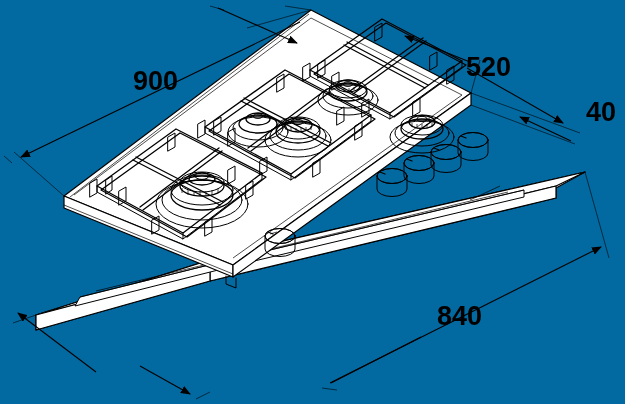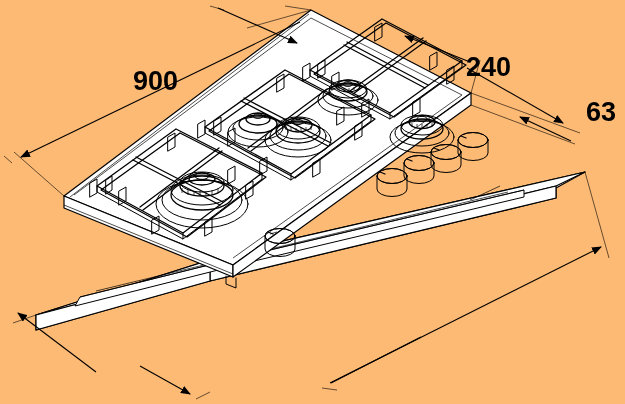--- a/index.html
+++ b/index.html
@@ -1,18 +1,18 @@
 <!DOCTYPE html>
 <html><head>
 <meta charset="utf-8">
 <style>
   html,body{margin:0;padding:0;background:#fff;}
   body{width:625px;height:404px;overflow:hidden;
        font-family:"Liberation Sans",sans-serif;}
-  #stage{position:relative;width:625px;height:404px;background:#fdba74;}
+  #stage{position:relative;width:625px;height:404px;background:#0369a1;}
   #stage svg{position:absolute;left:0;top:0;}
   .dimlabel{position:absolute;font-family:"Liberation Sans",sans-serif;
             font-weight:bold;color:#000;white-space:nowrap;line-height:1;}
   .d900{left:133px;top:68px;font-size:27px;}
   .d520{left:466px;top:54px;font-size:27px;}
   .d55 {left:586px;top:99px;font-size:27px;}
   .d840{left:437px;top:303px;font-size:27px;}
   .d490{left:66px;top:336px;font-size:27px;}
 </style>
 </head>
@@ -240,16 +240,17 @@
     <path class="dim" d="M331,383 L421,337"></path>
 
     <path class="dimx" d="M36,315 L13,323"></path>
     <path class="dim" marker-end="url(#ah)" d="M96,372 L18,313"></path>
     <path class="dim" marker-end="url(#ah)" d="M140,366 L190,394"></path>
     <path class="dimx" d="M196,399 L210,392"></path>
   </g>
 </svg>
 
   <div class="dimlabel d900">900</div>
-  <div class="dimlabel d520">240</div>
-  <div class="dimlabel d55">63</div>
+  <div class="dimlabel d520">520</div>
+  <div class="dimlabel d55">40</div>
+  <div class="dimlabel d840">840</div>
 
 </div>
 
 </body></html>

